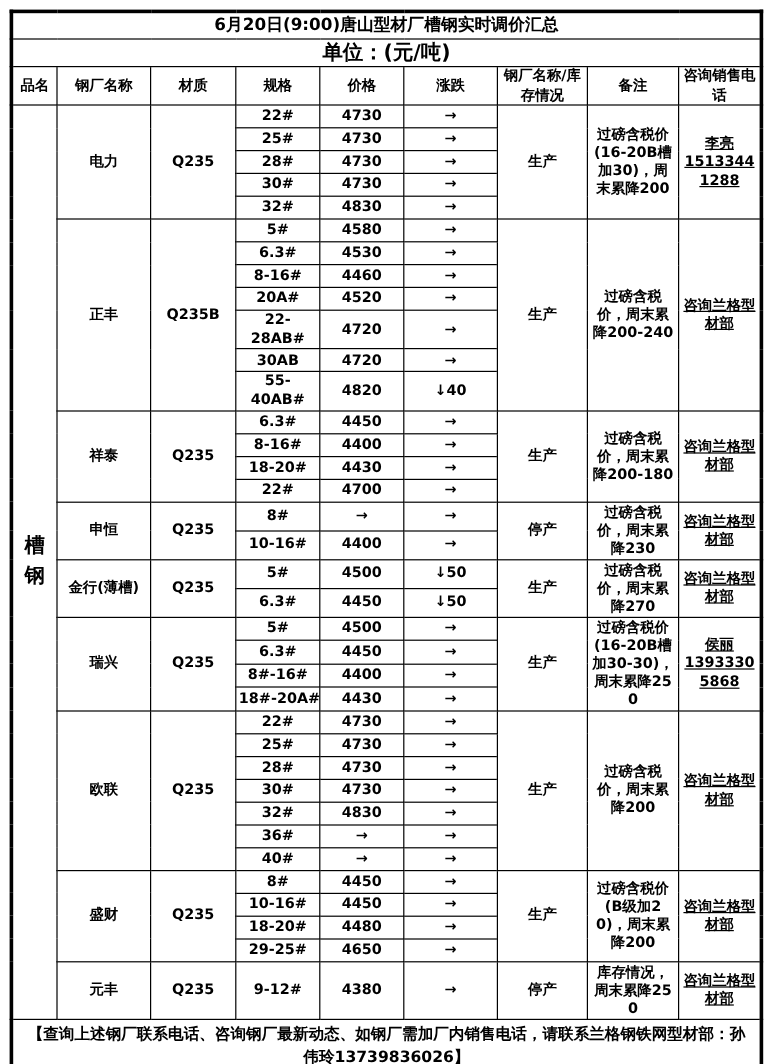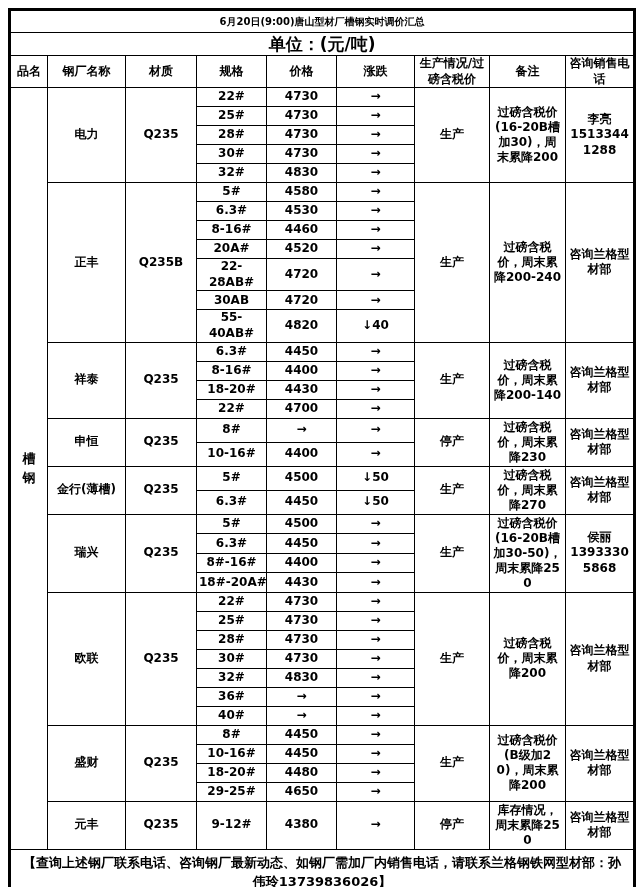--- a/index.html
+++ b/index.html
@@ -11,31 +11,31 @@
   .page { padding: 8px 8px 0 8px; }
   table.report {
     border-collapse: collapse; table-layout: fixed;
     width: 625px; border: 3px solid #000000; background: #ffffff;
   }
   td, th {
     border: 1px solid #000000; text-align: center; vertical-align: middle;
     font-size: 12px; font-weight: 700; padding: 0 2px; line-height: 1.3;
     overflow: hidden;
   }
-  td.title-cell  { font-size: 10px; height: 21px; }
+  td.title-cell  { font-size: 14px; height: 21px; }
   td.unit-cell   { font-size: 17px; height: 17px; }
   thead th       { height: 30px; word-break: break-all; }
   tbody td       { height: 18px; }
   td.pinming     { padding: 0; }
   td.pinming span{
-    display: inline-block; width: 17px; font-size: 13px;
+    display: inline-block; width: 17px; font-size: 17px;
     line-height: 1.5; word-break: break-all;
   }
   td.remark  { word-break: break-all; line-height: 1.25; padding: 1px 3px; }
-  td.contact { word-break: break-all; white-space: pre-line; line-height: 1.3; padding: 1px 2px; }
+  td.contact { word-break: break-all; white-space: pre-line; line-height: 1.3; padding: 1px 2px; text-decoration: underline; }
   td.mill    { word-break: break-all; }
   tfoot td.footer-cell {
     font-size: 13px; height: 42px; padding: 2px 6px; line-height: 1.45;
   }
 </style>
 </head>
 <body>
 
 <div class="page">
   <table class="report">
@@ -57,21 +57,21 @@
       <tr>
         <td class="unit-cell" colspan="9">单位：(元/吨)</td>
       </tr>
       <tr>
         <th>品名</th>
         <th>钢厂名称</th>
         <th>材质</th>
         <th>规格</th>
         <th>价格</th>
         <th>涨跌</th>
-        <th>生产情况/过磅含税价</th>
+        <th>钢厂名称/库存情况</th>
         <th>备注</th>
         <th>咨询销售电话</th>
       </tr>
     </thead>
     <tbody id="tbody">
         <tr>
           <td class="pinming" rowspan="36"><span>槽钢</span></td>
           <td class="mill" rowspan="5">电力</td>
           <td rowspan="5">Q235</td>
           <td>22#</td>
@@ -142,21 +142,21 @@
           <td>4820</td>
           <td>↓40</td>
         </tr>
         <tr>
           <td class="mill" rowspan="4">祥泰</td>
           <td rowspan="4">Q235</td>
           <td>6.3#</td>
           <td>4450</td>
           <td>→</td>
           <td rowspan="4">生产</td>
-          <td class="remark" rowspan="4">过磅含税价，周末累降200-140</td>
+          <td class="remark" rowspan="4">过磅含税价，周末累降200-180</td>
           <td class="contact" rowspan="4">咨询兰格型材部</td>
         </tr>
         <tr>
           <td>8-16#</td>
           <td>4400</td>
           <td>→</td>
         </tr>
         <tr>
           <td>18-20#</td>
           <td>4430</td>
@@ -197,21 +197,21 @@
           <td>4450</td>
           <td>↓50</td>
         </tr>
         <tr>
           <td class="mill" rowspan="4">瑞兴</td>
           <td rowspan="4">Q235</td>
           <td>5#</td>
           <td>4500</td>
           <td>→</td>
           <td rowspan="4">生产</td>
-          <td class="remark" rowspan="4">过磅含税价(16-20B槽加30-50)，周末累降250</td>
+          <td class="remark" rowspan="4">过磅含税价(16-20B槽加30-30)，周末累降250</td>
           <td class="contact" rowspan="4">侯丽
 13933305868</td>
         </tr>
         <tr>
           <td>6.3#</td>
           <td>4450</td>
           <td>→</td>
         </tr>
         <tr>
           <td>8#-16#</td>

